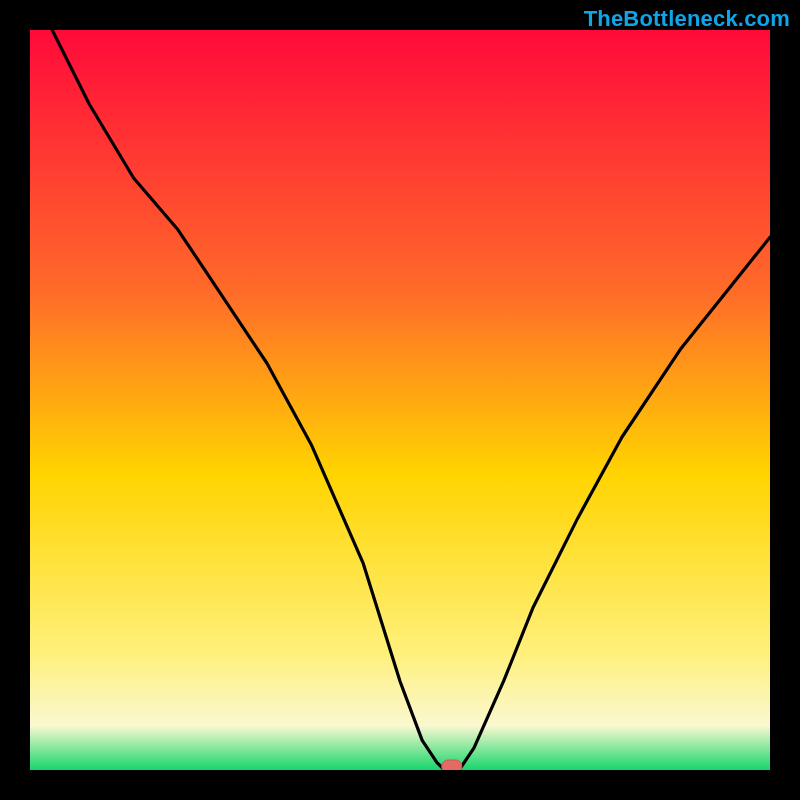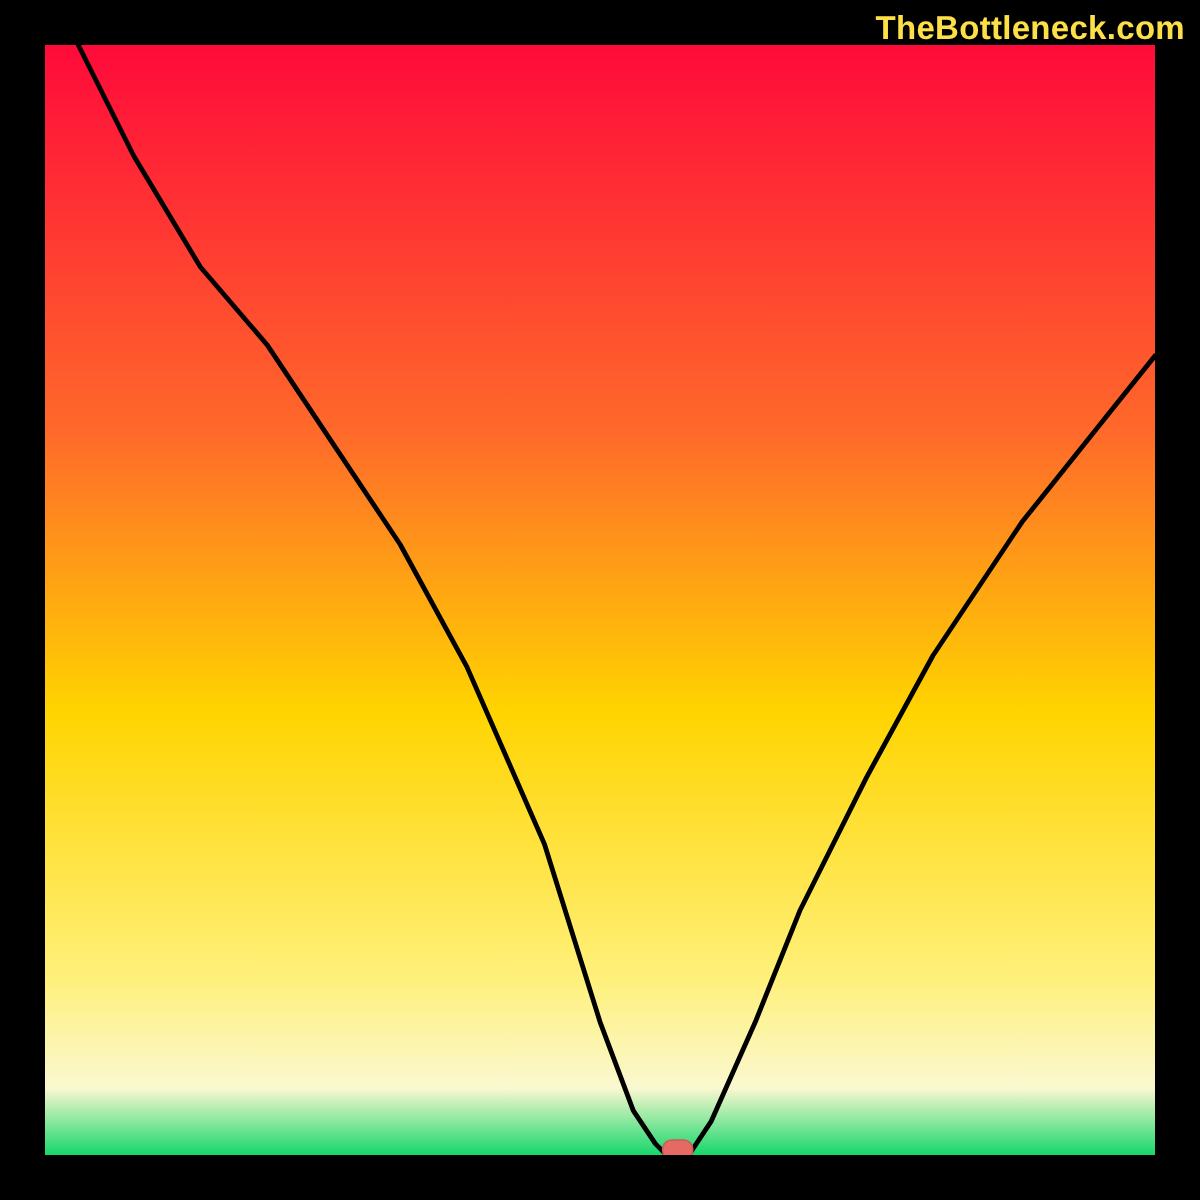--- a/index.html
+++ b/index.html
@@ -16,21 +16,21 @@
     height: 800px;
     background: #000;
   }
   .watermark {
     position: absolute;
     top: 6px;
     right: 10px;
     font-family: Arial, Helvetica, sans-serif;
     font-size: 22px;
     font-weight: 600;
-    color: #fde047;
+    color: #0ea5e9;
     letter-spacing: 0.2px;
     z-index: 5;
   }
   svg { display: block; }
 </style>
 </head>
 <body>
 
 <div class="chart-wrap">
   <div class="watermark">TheBottleneck.com</div>

